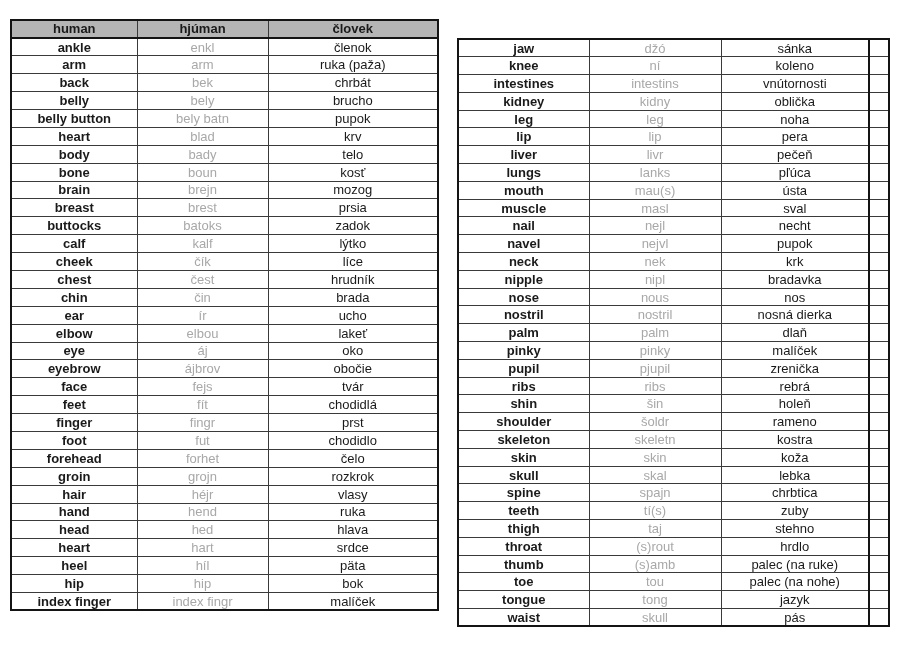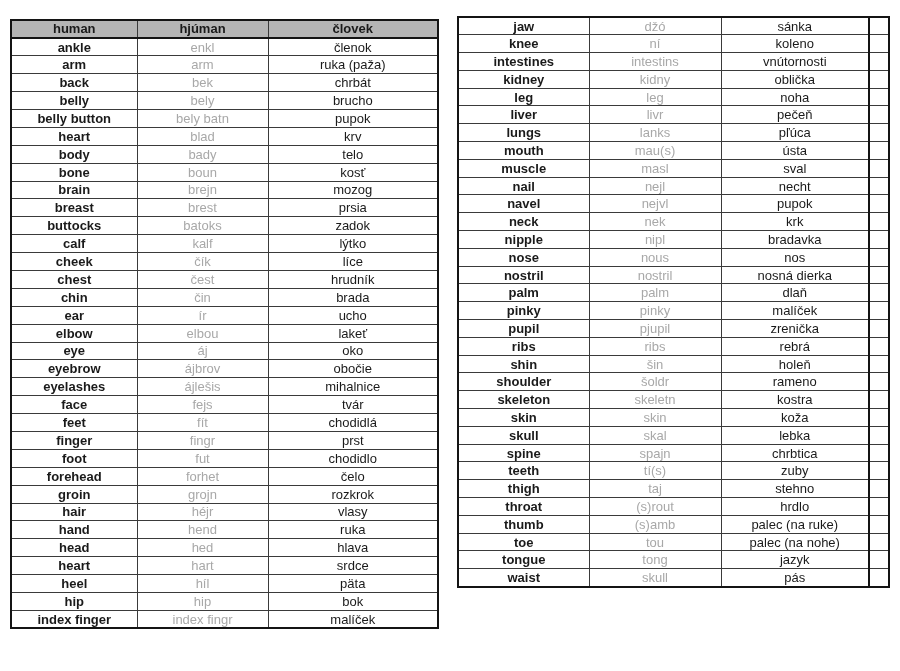--- a/index.html
+++ b/index.html
@@ -19,21 +19,21 @@
   td,th{border:1px solid var(--border);text-align:center;vertical-align:middle;
     font-size:13px;line-height:15px;padding:0 2px;white-space:nowrap;overflow:hidden;
     color:var(--text);}
   th{background:var(--header-bg);font-weight:bold;border-bottom:2px solid var(--border-strong);}
   td.english{font-weight:bold;color:var(--text);}
   td.phonetic{color:var(--phonetic);}
   td.slovak{color:var(--text);}
   td.spacer{border-left:2px solid var(--border-strong);}
   .t-left{left:10px;top:19px;width:427px;}
   .t-left tr{height:17.9px;}
-  .t-right{left:457px;top:16px;width:431px;}
+  .t-right{left:457px;top:38px;width:431px;}
   .t-right tr{height:17.8px;}
 </style>
 </head>
 <body>
 
 <div class="page">
 
   <table class="t-left">
     <colgroup>
       <col style="width:126px">
@@ -137,25 +137,20 @@
           <td class="english">eye</td>
           <td class="phonetic">áj</td>
           <td class="slovak">oko</td>
         </tr>
         <tr>
           <td class="english">eyebrow</td>
           <td class="phonetic">ájbrov</td>
           <td class="slovak">obočie</td>
         </tr>
         <tr>
-          <td class="english">eyelashes</td>
-          <td class="phonetic">ájlešis</td>
-          <td class="slovak">mihalnice</td>
-        </tr>
-        <tr>
           <td class="english">face</td>
           <td class="phonetic">fejs</td>
           <td class="slovak">tvár</td>
         </tr>
         <tr>
           <td class="english">feet</td>
           <td class="phonetic">fít</td>
           <td class="slovak">chodidlá</td>
         </tr>
         <tr>
@@ -248,20 +243,26 @@
           <td class="slovak">oblička</td>
           <td class="spacer"></td>
         </tr>
         <tr>
           <td class="english">leg</td>
           <td class="phonetic">leg</td>
           <td class="slovak">noha</td>
           <td class="spacer"></td>
         </tr>
         <tr>
+          <td class="english">lip</td>
+          <td class="phonetic">lip</td>
+          <td class="slovak">pera</td>
+          <td class="spacer"></td>
+        </tr>
+        <tr>
           <td class="english">liver</td>
           <td class="phonetic">livr</td>
           <td class="slovak">pečeň</td>
           <td class="spacer"></td>
         </tr>
         <tr>
           <td class="english">lungs</td>
           <td class="phonetic">lanks</td>
           <td class="slovak">pľúca</td>
           <td class="spacer"></td>

